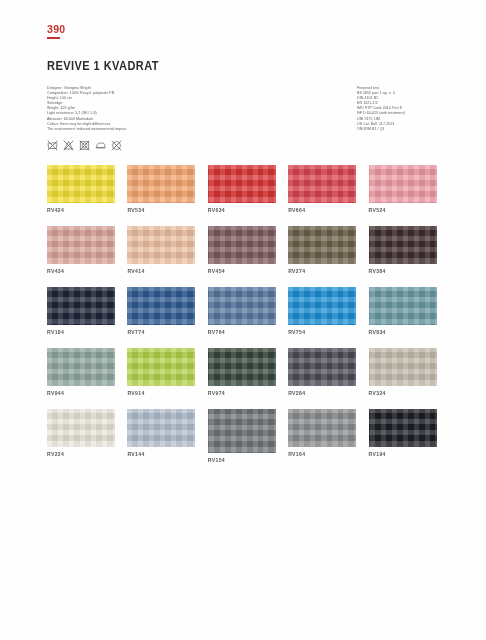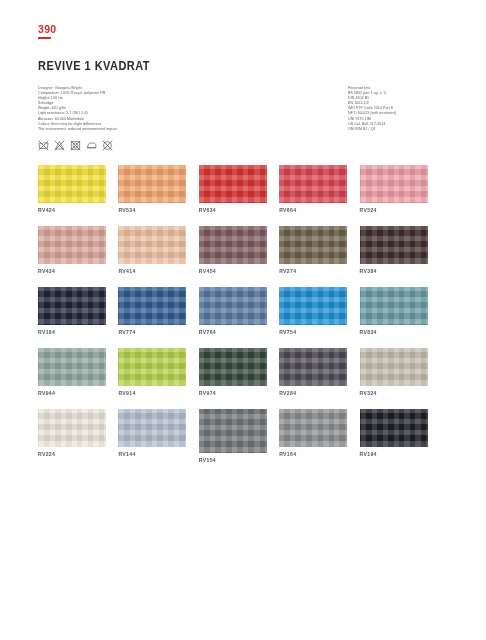--- a/index.html
+++ b/index.html
@@ -17,21 +17,21 @@
   }
   .page {
     position: absolute;
     left: 0; top: 0;
     width: 486px;
     height: 640px;
     background: #fefefe;
   }
   .content {
     position: absolute;
-    left: 38px;
+    left: 47px;
     top: 24px;
     width: 402px;
   }
 
   
   .pagenum-wrap {
     position: relative;
     height: 22px;
   }
   .pagenum {

